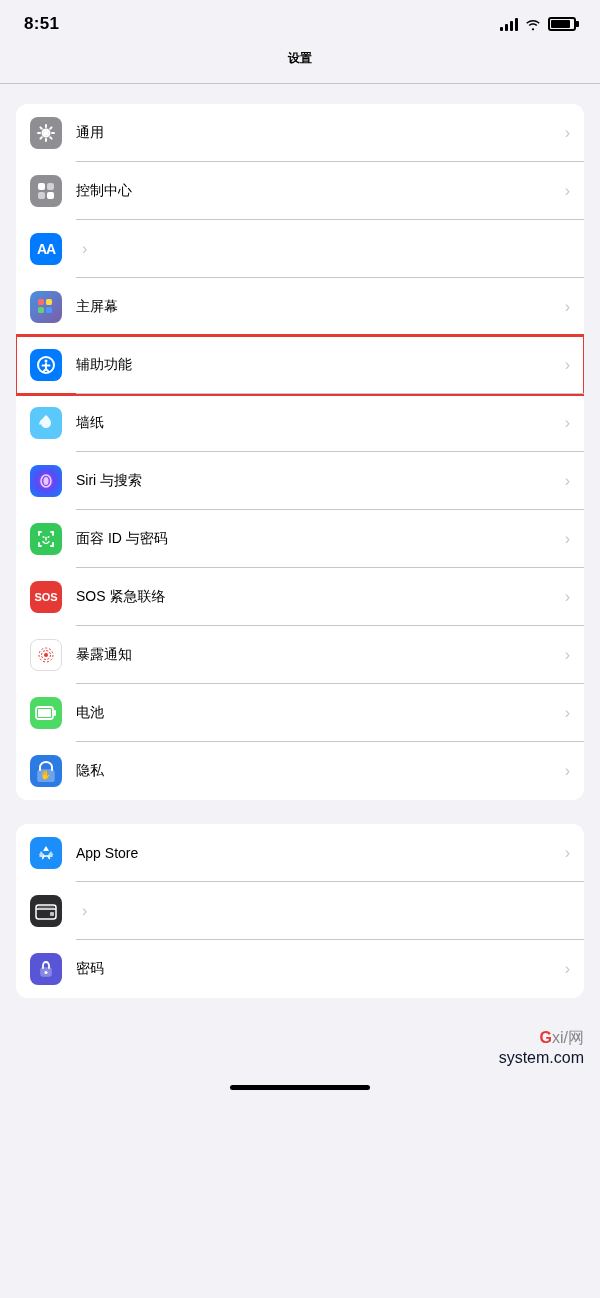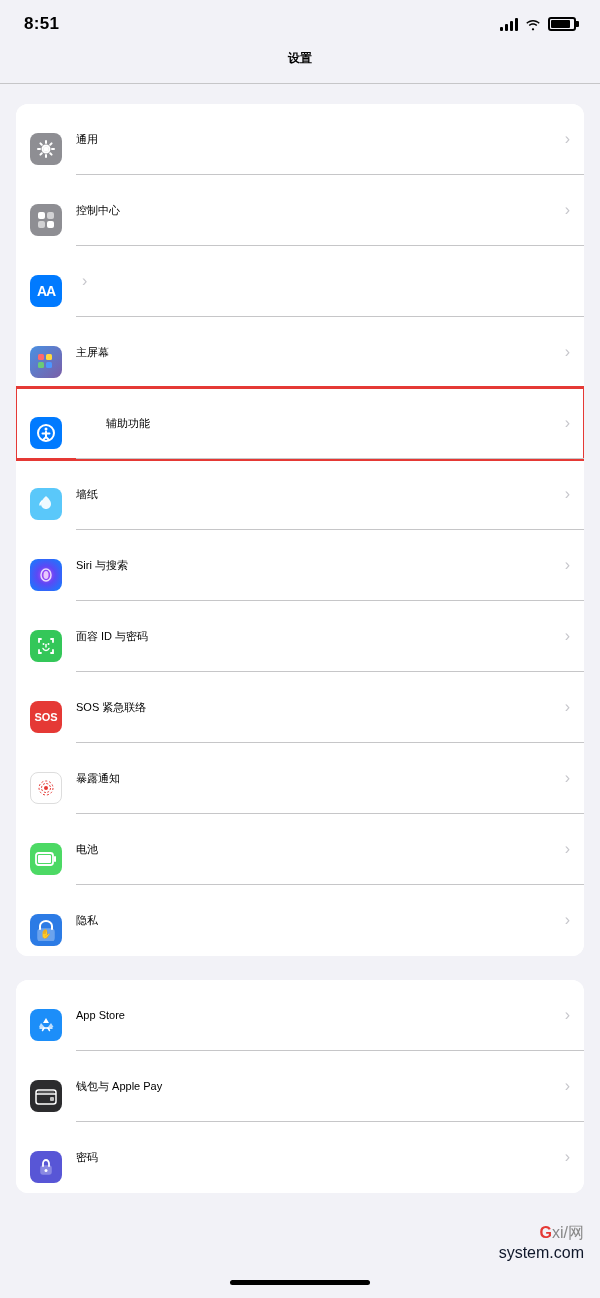--- a/index.html
+++ b/index.html
@@ -107,40 +107,38 @@
       right: 0;
       height: 0.5px;
       background: #c6c6c8;
     }
 
     
     .settings-item.highlighted {
       outline: 3px solid #e53935;
       outline-offset: -1px;
       z-index: 2;
-      gap: 30px;
     }
 
     .item-icon {
       width: 32px;
       height: 32px;
       border-radius: 8px;
       display: flex;
       align-items: center;
       justify-content: center;
       flex-shrink: 0;
       margin-right: 14px;
       font-size: 18px;
       color: #fff;
-      margin-top: 19px;
     }
 
     .item-label {
       flex: 1;
-      font-size: 11px;
+      font-size: 14px;
       color: #000;
     }
 
     .item-chevron {
       color: #c7c7cc;
       font-size: 16px;
       margin-left: 6px;
     }
 
     
@@ -360,21 +358,20 @@
   <div class="settings-item">
     <div class="item-icon" style="background:#2c2c2e;">
       <svg width="22" height="18" viewBox="0 0 22 18" fill="none">
         <rect x="1" y="3" width="20" height="14" rx="2.5" fill="none" stroke="white" stroke-width="1.5"></rect>
         <path d="M1 7H21" stroke="white" stroke-width="1.5"></path>
         <rect x="15" y="10" width="4" height="4" rx="1" fill="white" opacity="0.7"></rect>
 
         <path d="M3 5L19 5" stroke="white" stroke-width="1" opacity="0.4"></path>
       </svg>
     </div>
-    <span class="item-label">钱包与 Apple Pay</span>
     <span class="item-chevron">›</span>
   </div>
 
   <div class="settings-item">
     <div class="item-icon" style="background:#5856d6;">
       <svg width="20" height="20" viewBox="0 0 20 20" fill="none">
         <rect x="5" y="9" width="10" height="8" rx="2" fill="white" opacity="0.3" stroke="white" stroke-width="1.5"></rect>
         <path d="M7 9V6.5C7 4.6 8.3 3 10 3C11.7 3 13 4.6 13 6.5V9" stroke="white" stroke-width="1.8" stroke-linecap="round" fill="none"></path>
         <circle cx="10" cy="13.5" r="1.5" fill="white"></circle>
       </svg>

